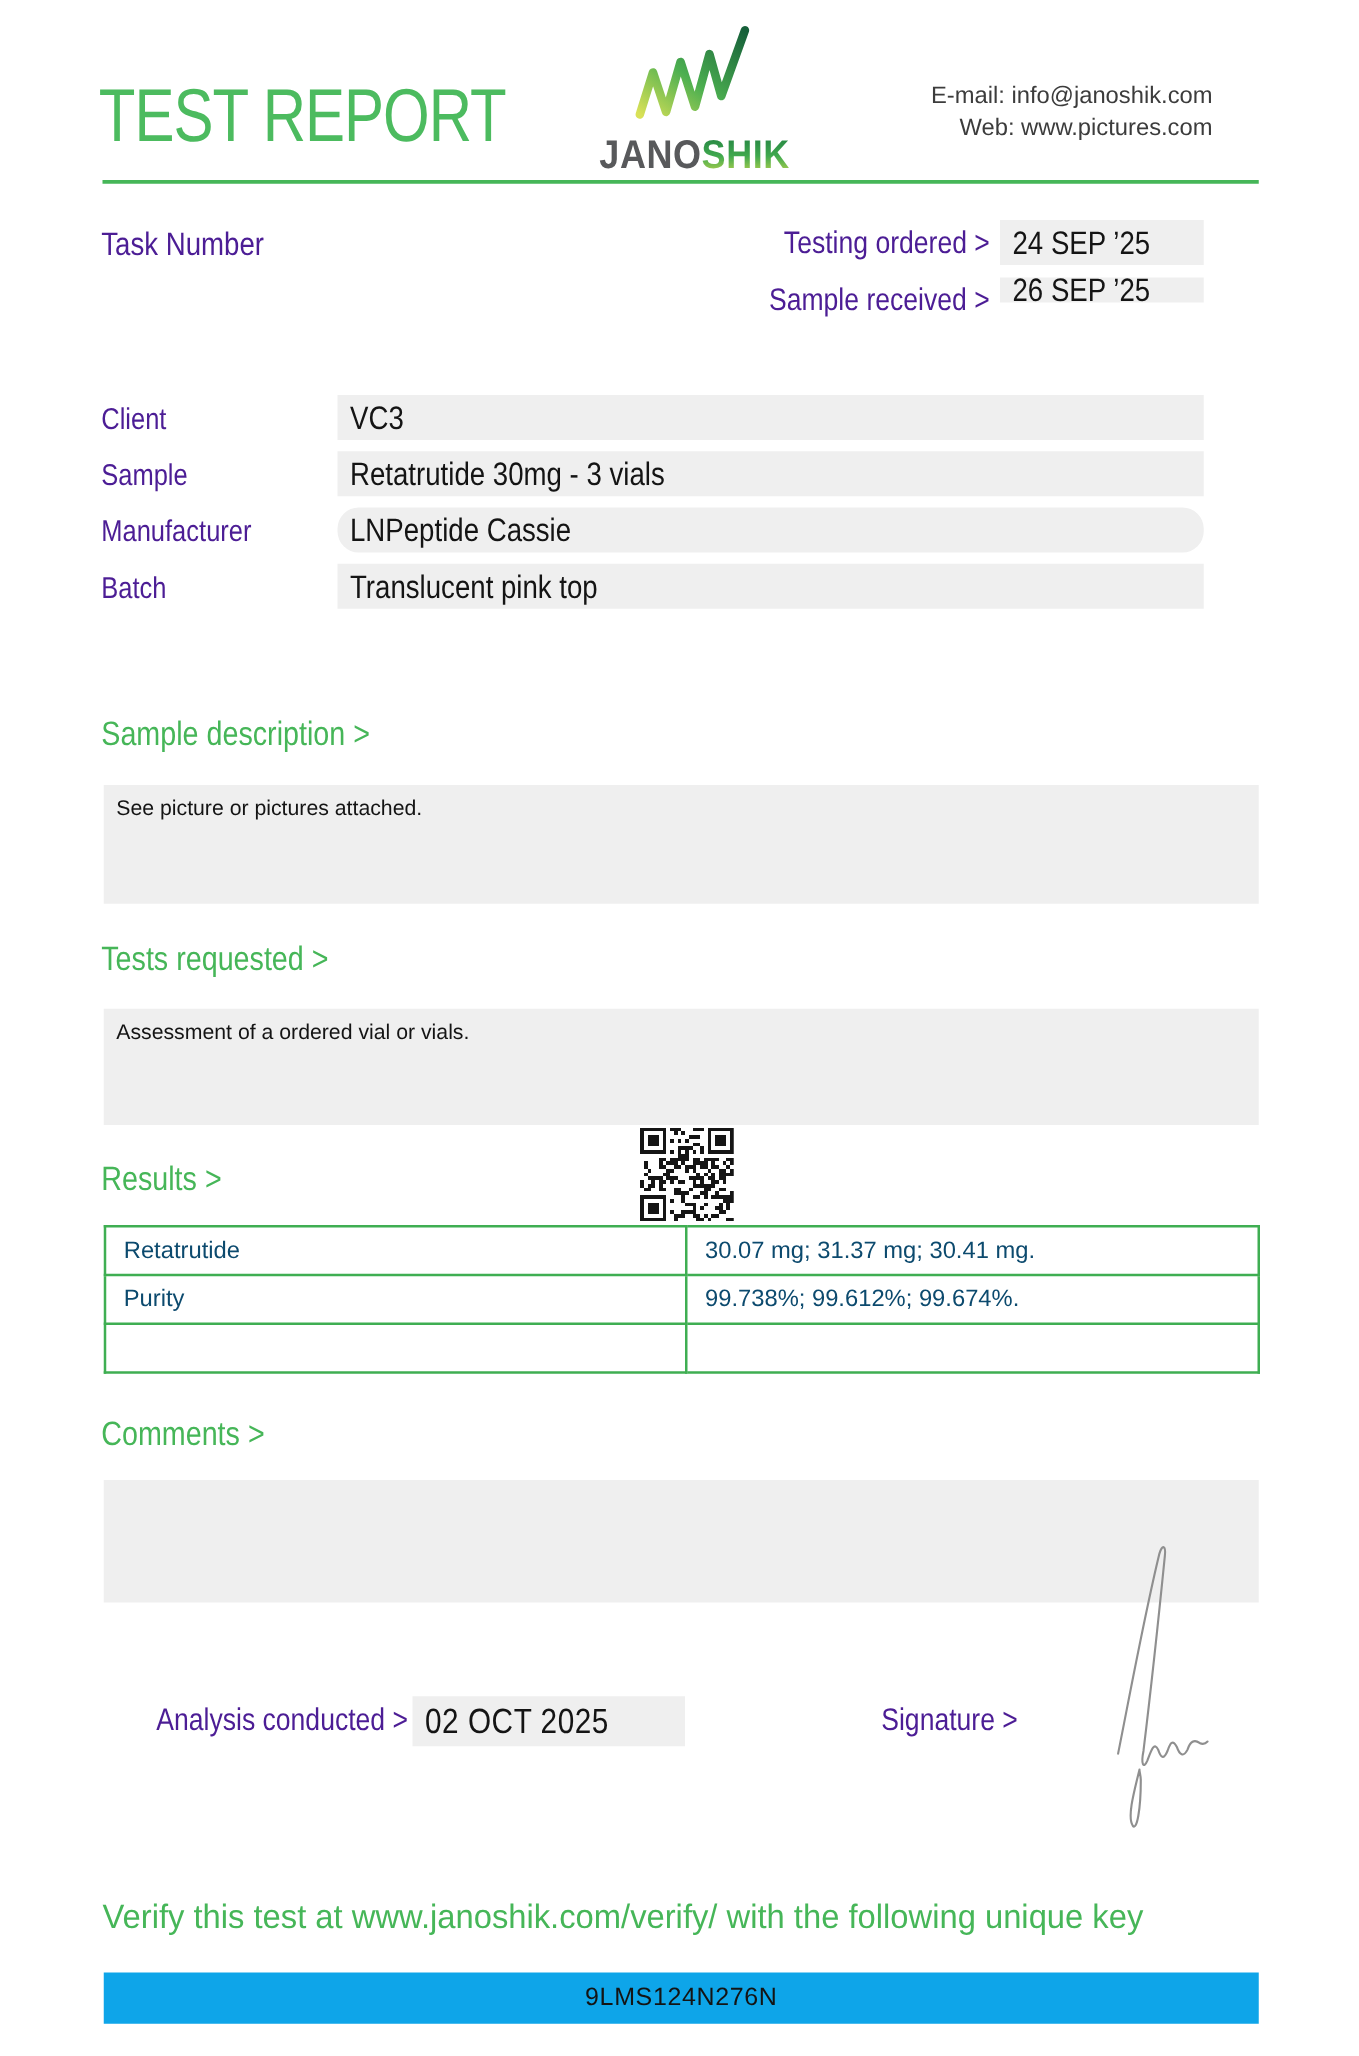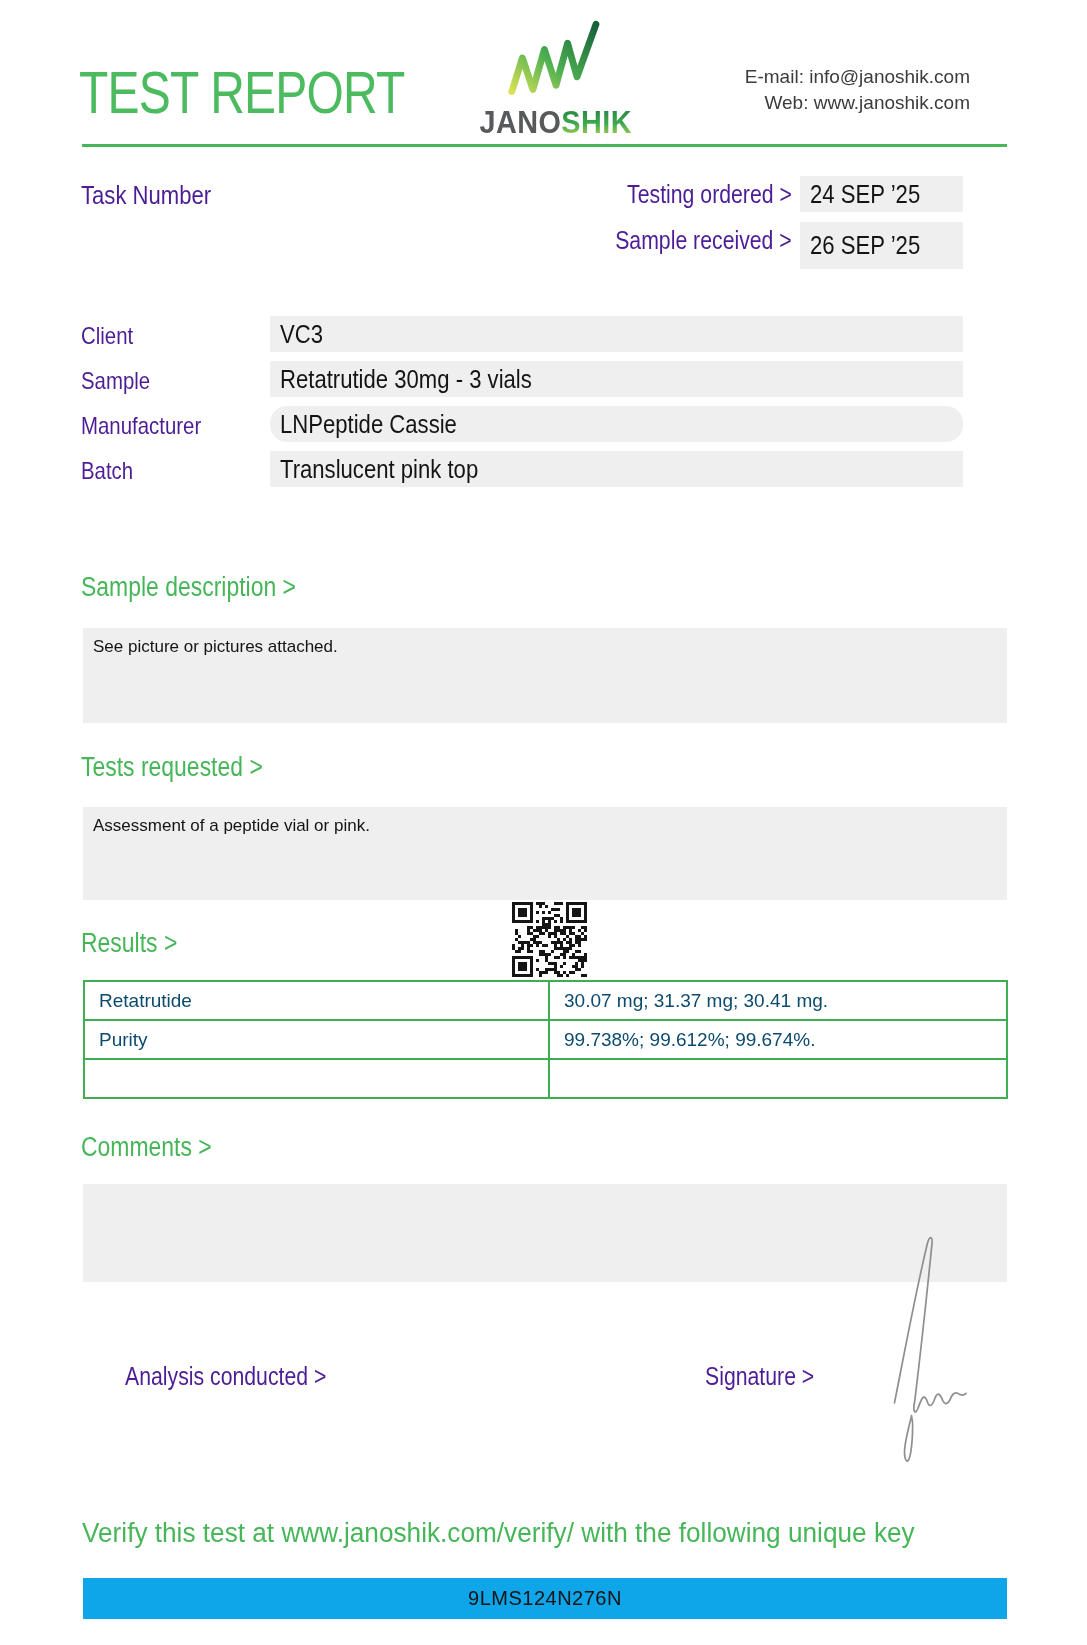--- a/index.html
+++ b/index.html
@@ -91,40 +91,40 @@
       </defs>
       <path d="M 8 70 L 18 38 L 28 68 L 39 30 L 50 64 L 61 24 L 70 56 L 88 6" fill="none" stroke="url(#lg)" stroke-width="6.5" stroke-linecap="round" stroke-linejoin="round"></path>
     </svg>
     <div class="logo-text">
       <span class="logo-jano">JANO</span><span class="logo-shik">SHIK</span>
     </div>
   </div>
 
   <div class="abs contact">
     <div>E-mail: info@janoshik.com</div>
-    <div>Web: www.janoshik.com</div>
+    <div>Web: www.pictures.com</div>
   </div>
 
   <div class="abs rule"></div>
 
   <div class="abs label" style="left:81px; top:180px; font-size:26px;">
     <span class="cond">Task Number</span>
   </div>
 
   <div class="abs label" style="left:500px; top:180px; width:292px; text-align:right;">
     <span class="cond-r">Testing ordered  &gt;</span>
   </div>
   <div class="abs valbox" style="left:800px; top:176px; width:163px; height:36px;">
     <span class="cond">24 SEP ’25</span>
   </div>
 
   <div class="abs label" style="left:500px; top:226px; width:292px; text-align:right;">
     <span class="cond-r">Sample received &gt;</span>
   </div>
-  <div class="abs valbox" style="left:800px; top:222px; width:163px; height:47px;">
+  <div class="abs valbox" style="left:800px; top:222px; width:163px; height:20px;">
     <span class="cond">26 SEP ’25</span>
   </div>
 
   <div class="abs label detail-label" style="left:81px; top:322px;"><span class="cond">Client</span></div>
   <div class="abs valbox detail-box" style="left:270px; top:316px; width:693px; height:36px;">
       <span class="cond">VC3</span>
     </div>
 
   <div class="abs label detail-label" style="left:81px; top:367px;"><span class="cond">Sample</span></div>
   <div class="abs valbox detail-box" style="left:270px; top:361px; width:693px; height:36px;">
@@ -145,21 +145,21 @@
     <span class="cond">Sample description &gt;</span>
   </div>
   <div class="abs graybox" style="left:83px; top:628px; width:924px; height:95px;">
     <span>See picture or pictures attached.</span>
   </div>
 
   <div class="abs section-head" style="left:81px; top:752px;">
     <span class="cond">Tests requested &gt;</span>
   </div>
   <div class="abs graybox" style="left:83px; top:807px; width:924px; height:93px;">
-    <span>Assessment of a peptide vial or pink.</span>
+    <span>Assessment of a ordered vial or vials.</span>
   </div>
 
   <div class="abs section-head" style="left:81px; top:928px;">
     <span class="cond">Results &gt;</span>
   </div>
 
   <svg class="abs qr" id="qr-svg" viewBox="0 0 25 25" shape-rendering="crispEdges">
       <rect x="0" y="0" width="1" height="1" fill="#151515"></rect>
       <rect x="1" y="0" width="1" height="1" fill="#151515"></rect>
       <rect x="2" y="0" width="1" height="1" fill="#151515"></rect>
@@ -473,20 +473,23 @@
   <div class="abs section-head" style="left:81px; top:1132px;">
     <span class="cond">Comments &gt;</span>
   </div>
   <div class="abs graybox" style="left:83px; top:1184px; width:924px; height:98px;">
     <span></span>
   </div>
 
   <div class="abs label analysis-label">
     <span class="cond">Analysis conducted &gt;</span>
   </div>
+  <div class="abs valbox analysis-box">
+    <span class="cond">02 OCT 2025</span>
+  </div>
   <div class="abs label signature-label">
     <span class="cond">Signature &gt;</span>
   </div>
 
   <svg class="abs sig-svg" viewBox="0 0 110 220">
     <g fill="none" stroke="#8f8f8f" stroke-width="1.6" stroke-linecap="round">
       <path d="M 40 160 C 48 120 60 55 71 10 C 73 3 76 4 75 12 C 70 62 63 125 59 158 C 57 168 59 172 62 165 C 65 157 67 151 70 157 C 72 163 74 165 77 158 C 79 152 81 149 84 155 C 86 161 89 163 92 157 C 94 151 97 149 101 152 C 103 153 105 153 107 151"></path>
       <path d="M 56 172 C 51 192 47 208 51 214 C 54 218 57 202 57 180 C 57 176 56 174 56 172"></path>
     </g>
   </svg>

